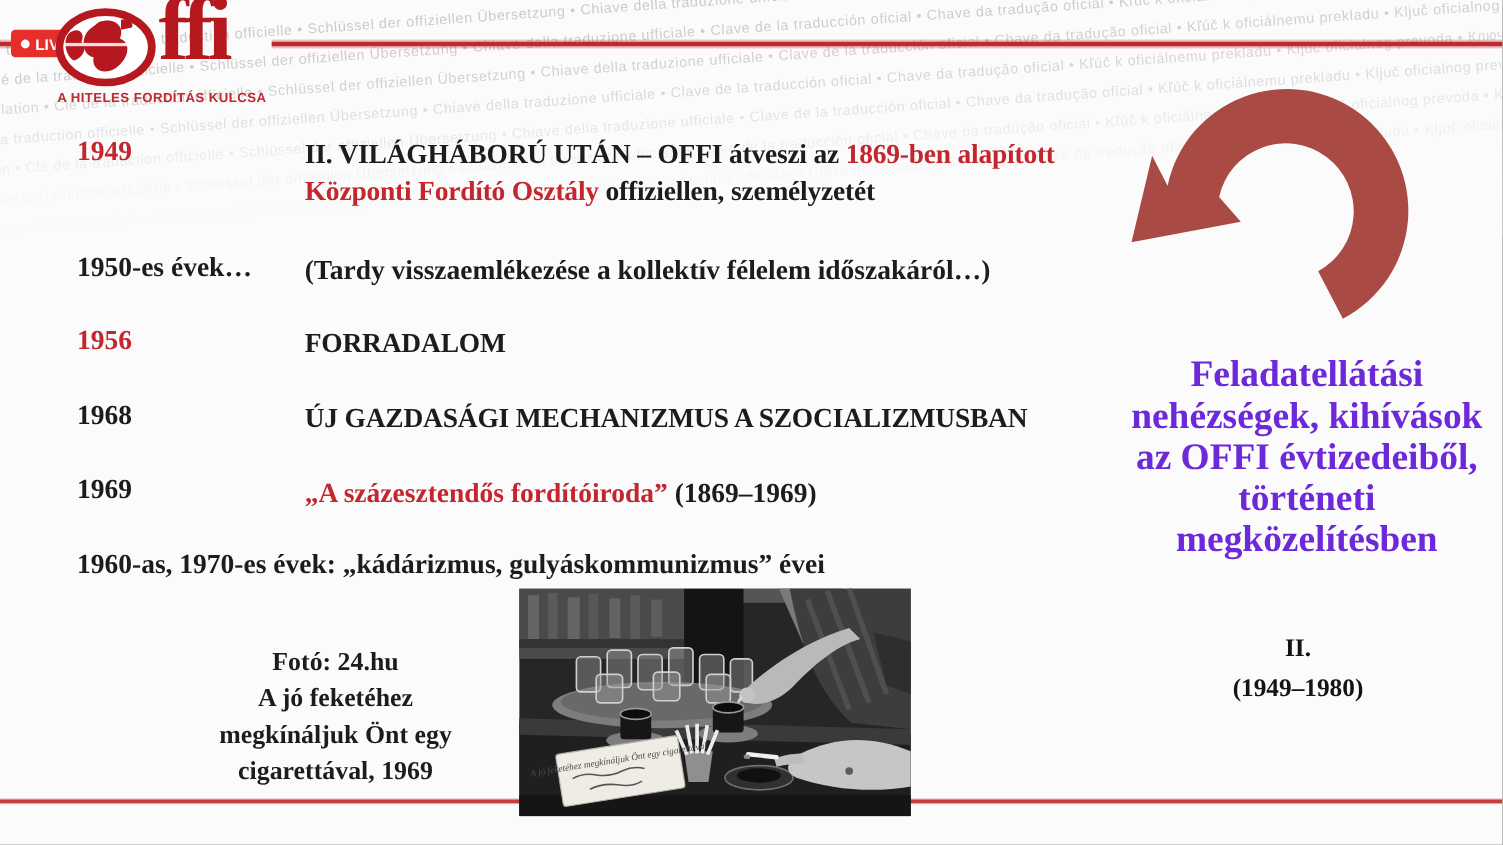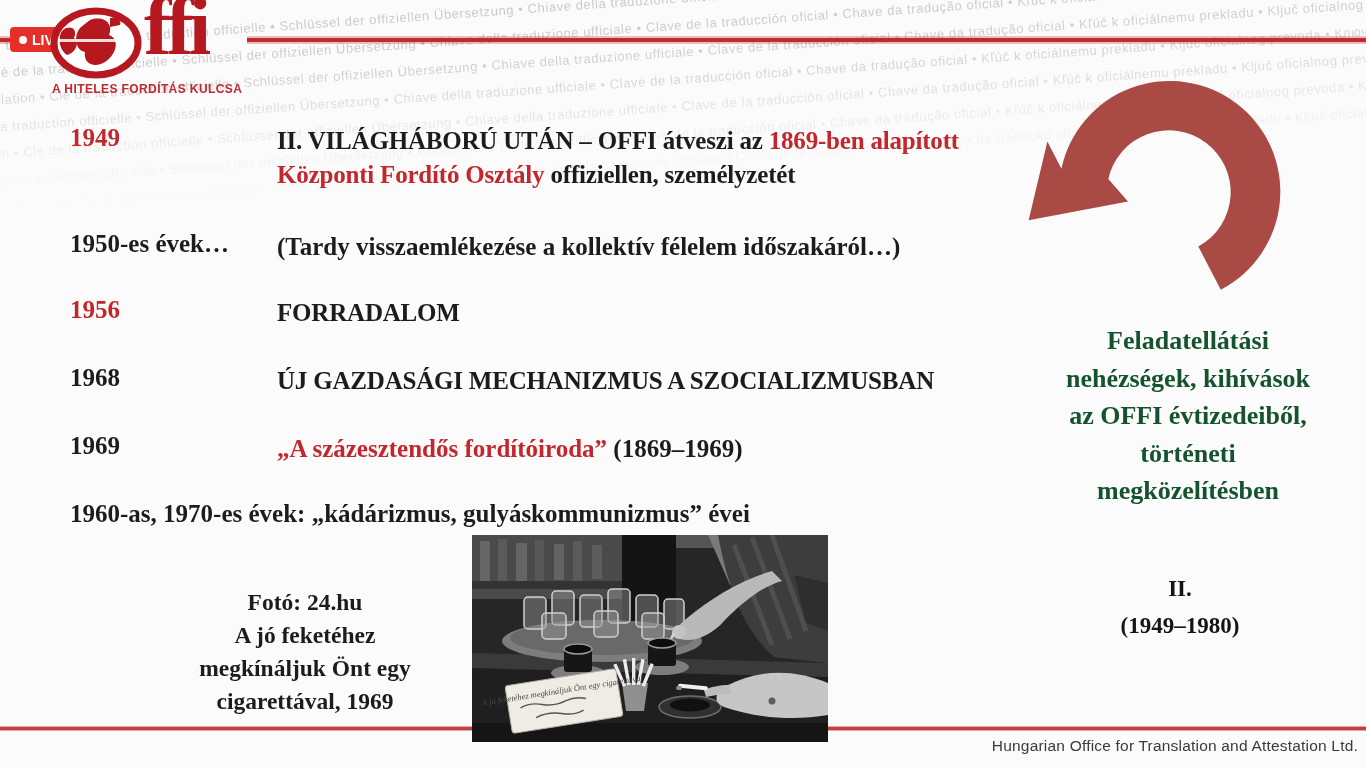--- a/index.html
+++ b/index.html
@@ -41,21 +41,21 @@
     letter-spacing:.4px;color:#bf2a2e;white-space:nowrap;}
   
   .trow{position:absolute;left:70px;width:1000px;font-size:25px;font-weight:600;color:#1c1c1c;margin-top:14px;}
   .trow .year{position:absolute;left:0;top:0;}
   .trow .desc{position:absolute;left:207px;top:0;width:770px;line-height:34px;}
   .red{color:#c3262c;}
   .caps{letter-spacing:-.2px;}
   
   .arrow-svg{position:absolute;left:1008px;top:76px;width:300px;height:238px;}
   .callout{position:absolute;left:1018px;top:322px;width:340px;text-align:center;
-    font-size:26px;font-weight:bold;color:#14532d;line-height:37.5px;white-space:pre-line;}
+    font-size:34px;font-weight:bold;color:#6d28d9;line-height:37.5px;white-space:pre-line;}
   .period{position:absolute;left:1040px;top:570px;width:280px;text-align:center;
     font-size:23px;font-weight:600;color:#141414;line-height:37px;white-space:pre-line;}
   
   .caption{position:absolute;left:150px;top:586px;width:310px;text-align:center;
     font-size:23.5px;font-weight:bold;color:#1c1c1c;line-height:33px;white-space:pre-line;}
   .photo{position:absolute;left:472px;top:535px;width:356px;height:207px;z-index:5;}
   
   .fline{position:absolute;left:0;top:727px;width:1366px;height:3px;background:#c4403f;
     box-shadow:0 -1px 0 rgba(196,64,63,.45), 0 1px 0 rgba(196,64,63,.45);z-index:2;}
   .footer-left,.footer-right{position:absolute;top:737px;
@@ -226,15 +226,14 @@
 
     <g transform="rotate(-9 92 166)">
       <rect x="36" y="142" width="112" height="48" rx="3" fill="#efece5" stroke="#b5b2aa"></rect>
       <text x="92" y="158" text-anchor="middle" font-size="8.5" font-style="italic" fill="#4a4a4a" font-family="Liberation Serif, serif">A jó feketéhez megkínáljuk Önt egy cigarettával</text>
       <path d="M 48 166 q 10 -4 22 0 q 12 4 24 0 q 10 -3 20 1" stroke="#555" stroke-width="1.4" fill="none"></path>
       <path d="M 62 178 q 12 -4 26 0 q 12 4 22 0" stroke="#555" stroke-width="1.4" fill="none"></path>
     </g>
   </svg>
 
   <div class="fline"></div>
-  <div class="footer-right">Hungarian Office for Translation and Attestation Ltd.</div>
 
 </div>
 
 </body></html>

